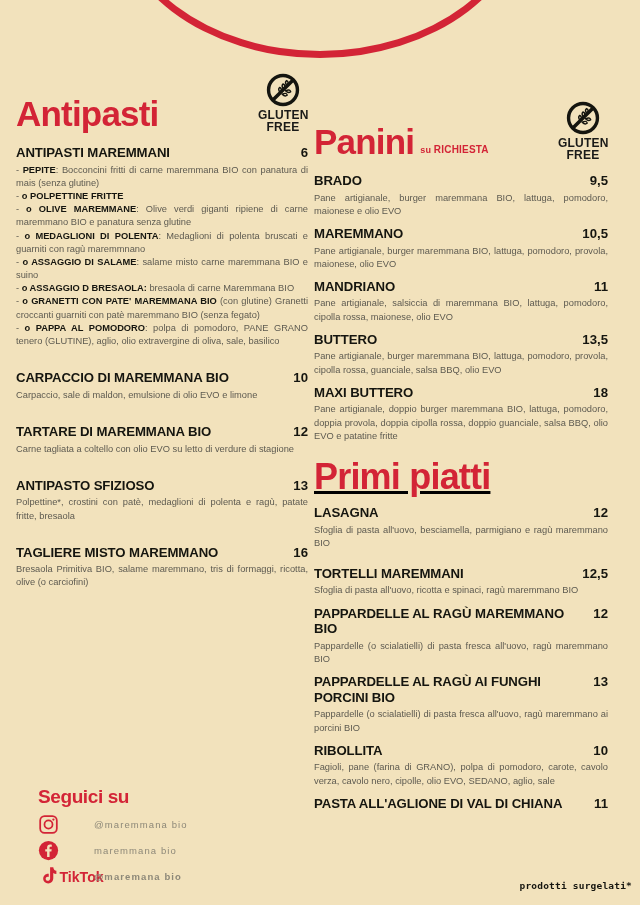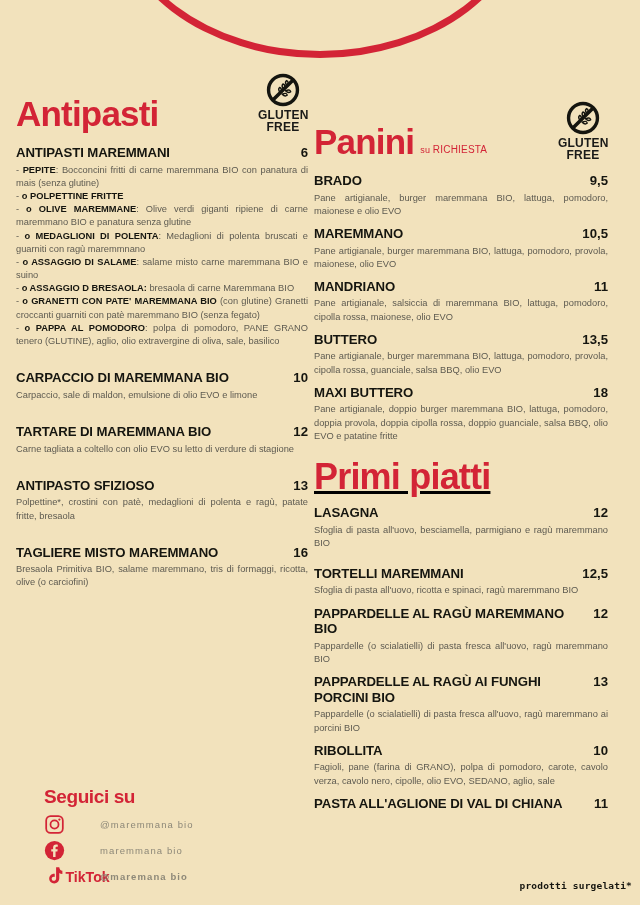--- a/index.html
+++ b/index.html
@@ -47,21 +47,21 @@
   .section-title {
     font-size: 35px;
     font-weight: 700;
     color: #d32436;
     letter-spacing: -0.8px;
     line-height: 1;
   }
   .section-sub {
     color: #d32436;
     font-size: 10px;
-    font-weight: 400;
+    font-weight: 700;
     letter-spacing: 0.2px;
     margin-left: 6px;
     padding-bottom: 4px;
     white-space: nowrap;
     margin-top: 48px;
   }
   .section-sub .sml { font-size: 9px; }
 
   .section-head.primi { margin-top: 16px; margin-bottom: 10px; text-decoration: underline; }
   .section-head.primi .section-title { font-size: 36px; }
@@ -126,21 +126,21 @@
   }
   .sub-list .ln { display: block; }
   .sub-list b { color: #15150f; font-weight: 700; }
 
   .gap-lg { margin-bottom: 22px; }
   .gap-md { margin-bottom: 16px; }
 
   
   .social {
     position: absolute;
-    left: 28px;
+    left: 22px;
     bottom: 8px;
     width: 280px;
   }
   .social-title {
     font-size: 19px;
     font-weight: 700;
     color: #d32436;
     letter-spacing: -0.4px;
     margin-bottom: 3px;
   }

